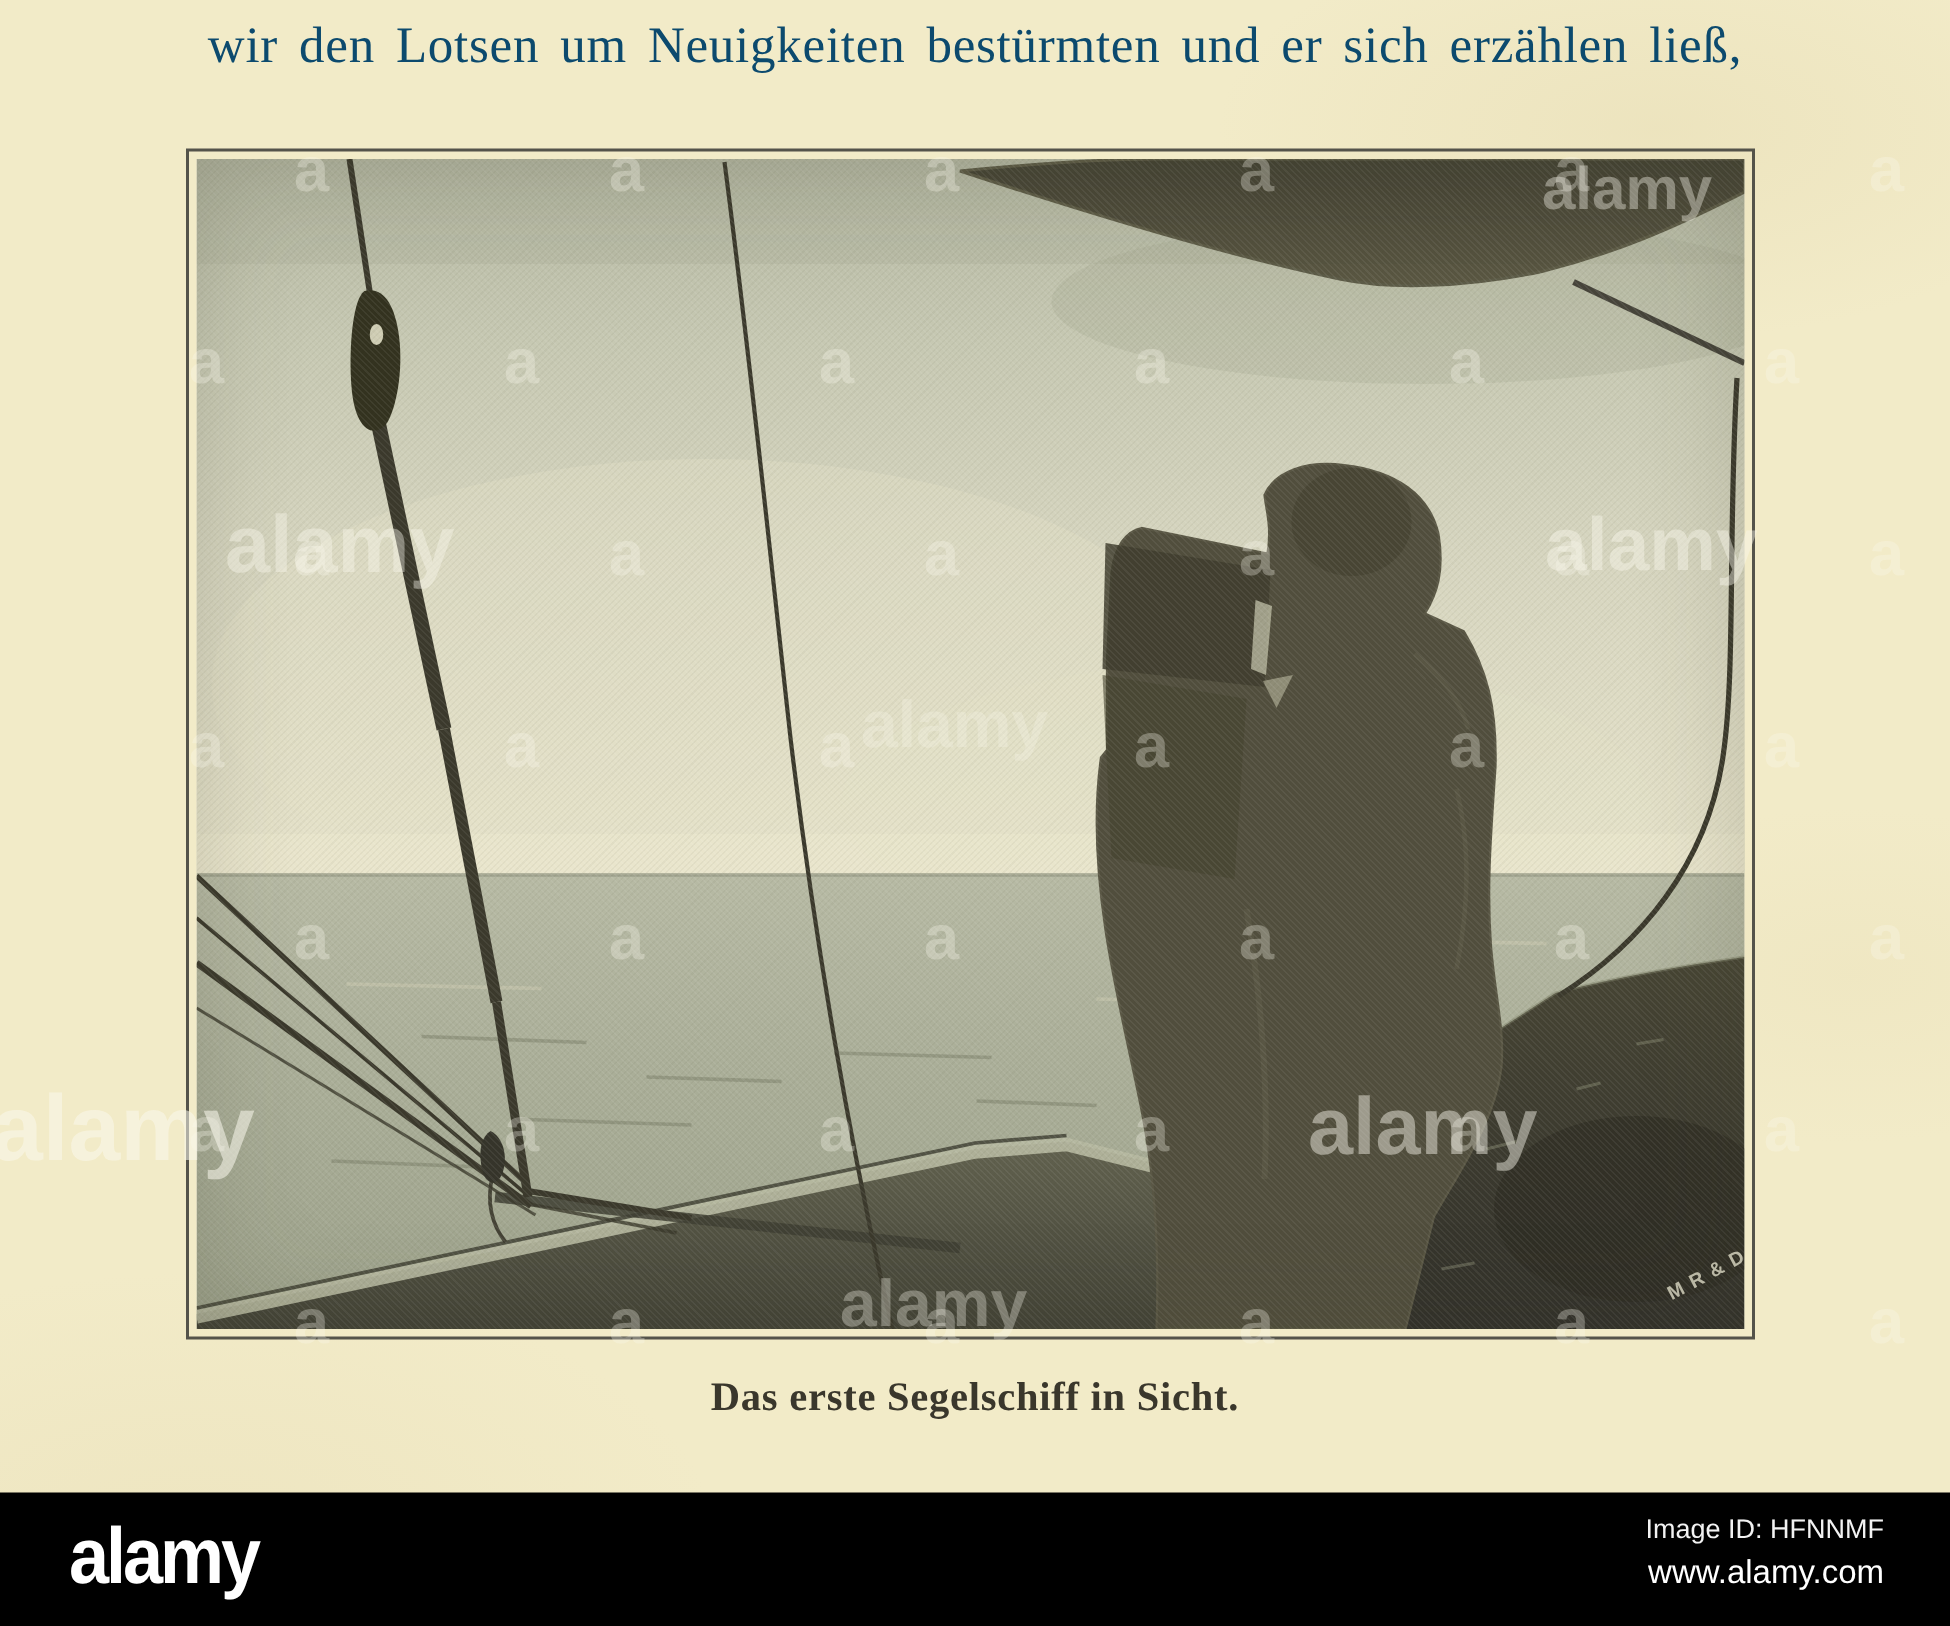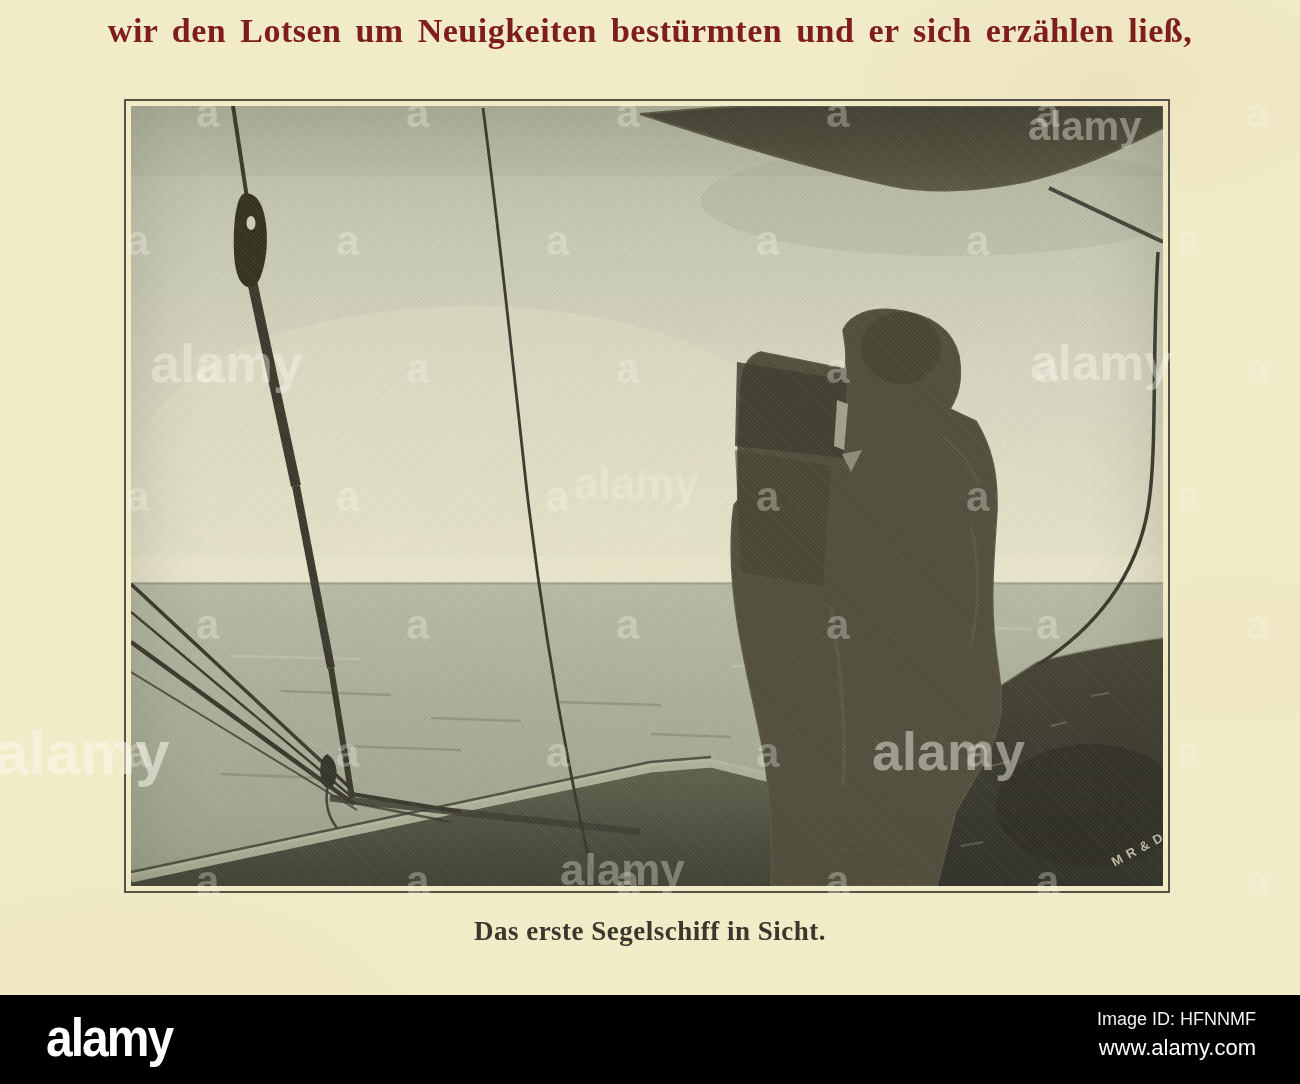--- a/index.html
+++ b/index.html
@@ -11,21 +11,21 @@
   
   body::before{
     content:"";position:absolute;inset:0;pointer-events:none;z-index:1;
     background:
       radial-gradient(420px 200px at 85% 8%, rgba(220,206,160,.25), transparent 70%),
       radial-gradient(500px 260px at 10% 95%, rgba(225,212,168,.25), transparent 70%),
       radial-gradient(300px 160px at 95% 60%, rgba(228,216,172,.2), transparent 70%);
   }
   .top-text{
     position:absolute;top:12px;left:40px;right:40px;z-index:2;
-    text-align:center;font-size:34px;font-weight:bold;color:#7f1d1d;
+    text-align:center;font-size:34px;font-weight:normal;color:#0c4a6e;
     letter-spacing:.5px;word-spacing:5px;white-space:nowrap;
   }
   .caption{
     position:absolute;top:916px;left:0;right:0;z-index:2;
     text-align:center;font-size:27px;font-weight:bold;color:#3a372c;
     letter-spacing:.5px;
   }
   .photo-frame{
     position:absolute;left:124px;top:99px;width:1046px;height:794px;
     box-sizing:border-box;border:2px solid #54534a;padding:5px;z-index:2;

